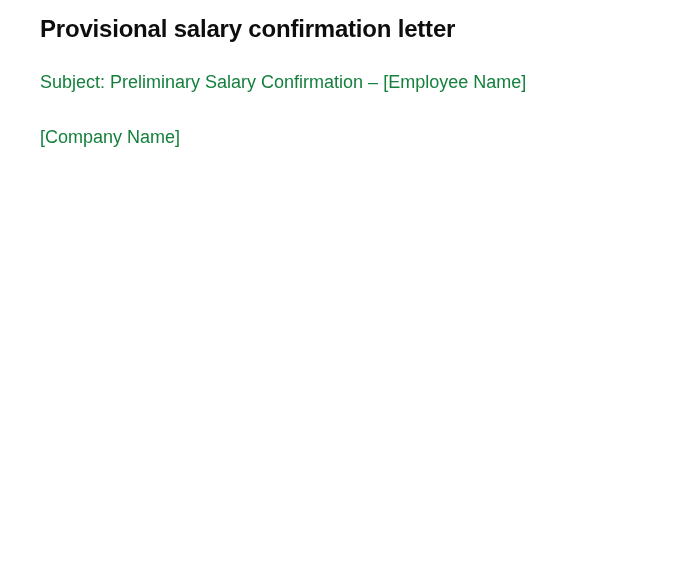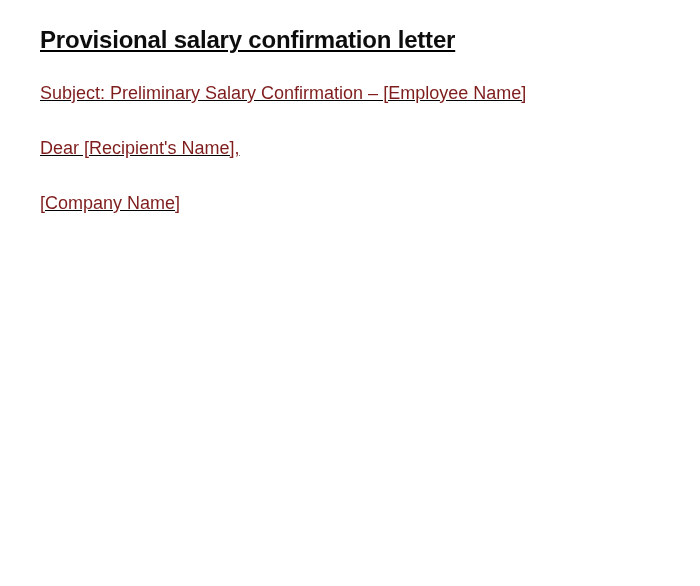--- a/index.html
+++ b/index.html
@@ -8,51 +8,49 @@
     padding: 0;
     background: #ffffff;
   }
   body {
     width: 700px;
     height: 586px;
     overflow: hidden;
     font-family: "Liberation Sans", "DejaVu Sans", sans-serif;
   }
   .page {
-    padding: 25px 40px 0 40px;
-    text-decoration: underline;
+    padding: 14px 40px 0 40px;
   }
   .doc-title {
     font-size: 24px;
     font-weight: 700;
     color: #0d0d0d;
     letter-spacing: -0.2px;
     margin: 0 0 21px 0;
     line-height: 1.25;
   }
   .doc-body {
     max-width: 590px;
   }
   .doc-body p {
     font-size: 18px;
     line-height: 34.5px;
-    color: #7f1d1d;
+    color: #15803d;
     margin: 0 0 20.5px 0;
   }
 </style>
 </head>
 <body>
 
 <div class="page">
   <h1 class="doc-title">Provisional salary confirmation letter</h1>
 
   <div class="doc-body">
     <p>Subject: Preliminary Salary Confirmation – [Employee Name]</p>
 
-    <p>Dear [Recipient's Name],</p>
 
 
 
 
 
     <p>[Company Name]</p>
   </div>
 </div>
 
 </body></html>

